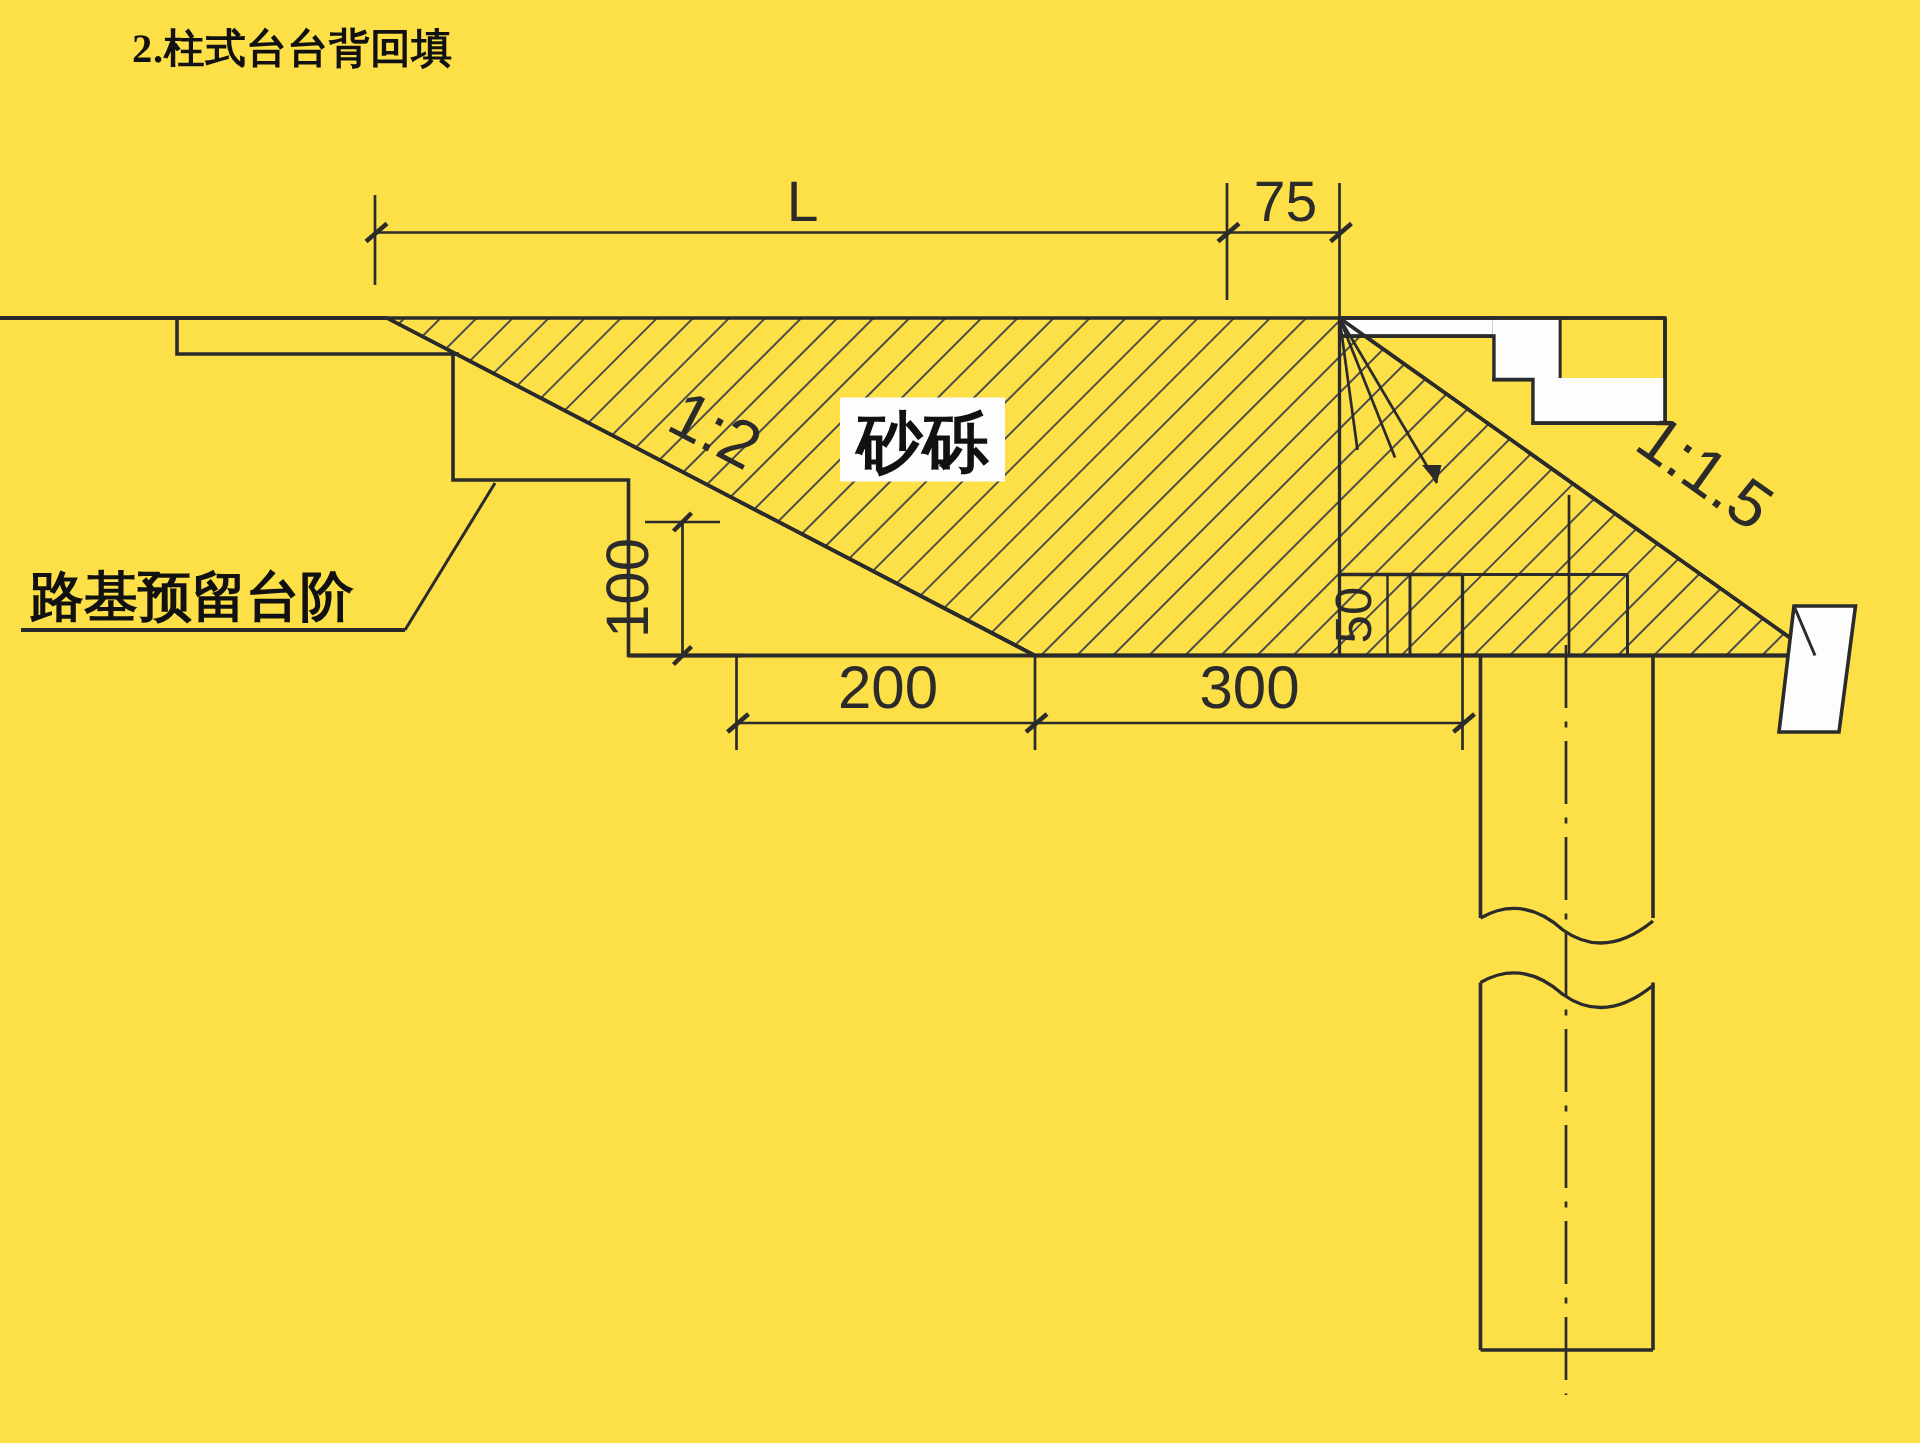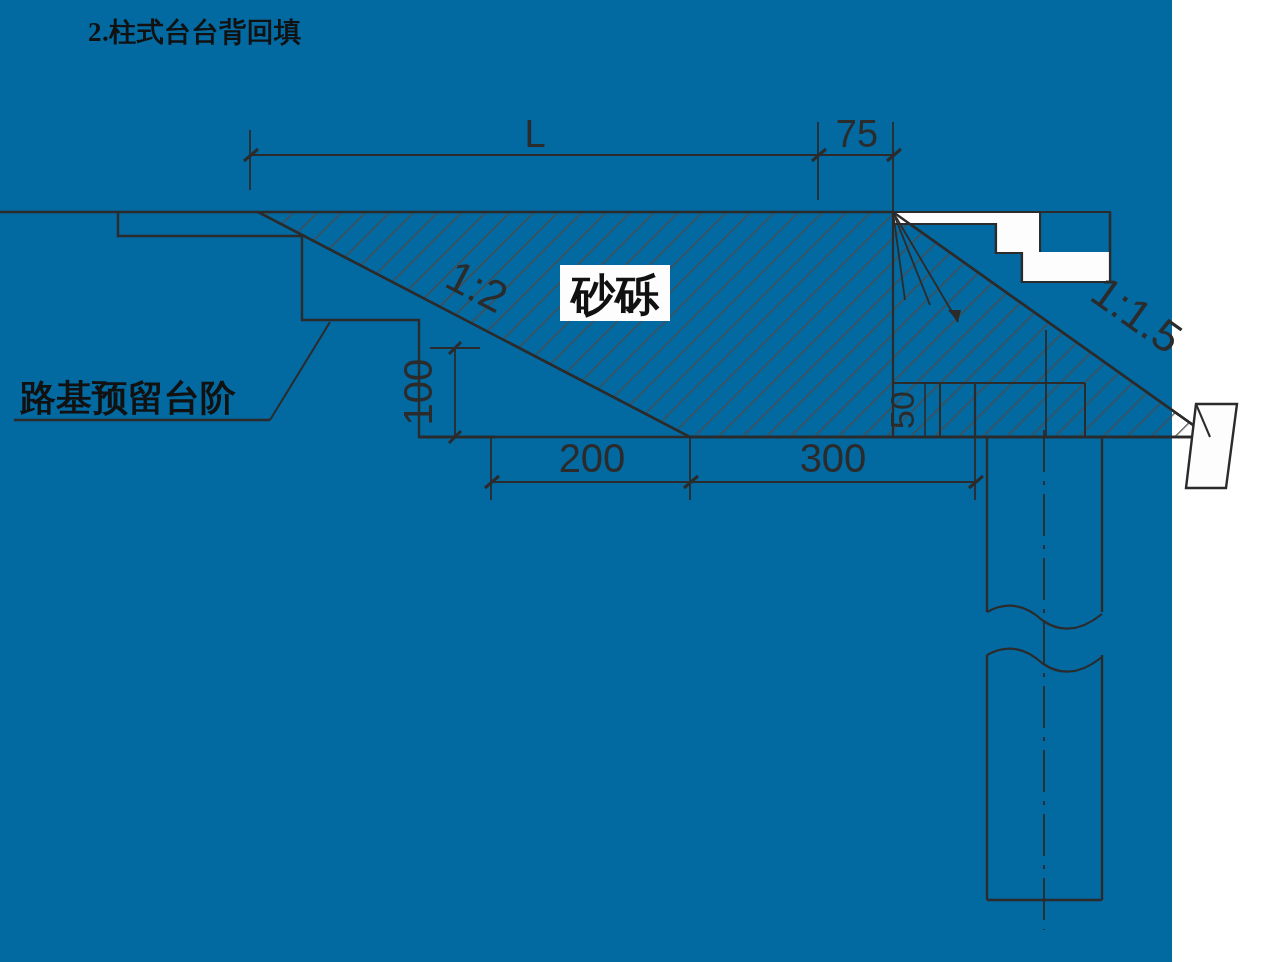--- a/index.html
+++ b/index.html
@@ -9,23 +9,23 @@
   }
   body {
     width: 1280px;
     height: 962px;
     position: relative;
     font-family: "Liberation Sans", sans-serif;
     overflow: hidden;
   }
   #page {
     position: relative;
-    width: 1172px;
+    width: 1280px;
     height: 962px;
-    background: #0369a1;
+    background: #fde047;
   }
   #title {
     position: absolute;
     left: 88px;
     top: 14px;
     font-family: "Liberation Serif", serif;
     font-size: 27px;
     font-weight: bold;
     color: #111111;
     letter-spacing: 0.5px;

